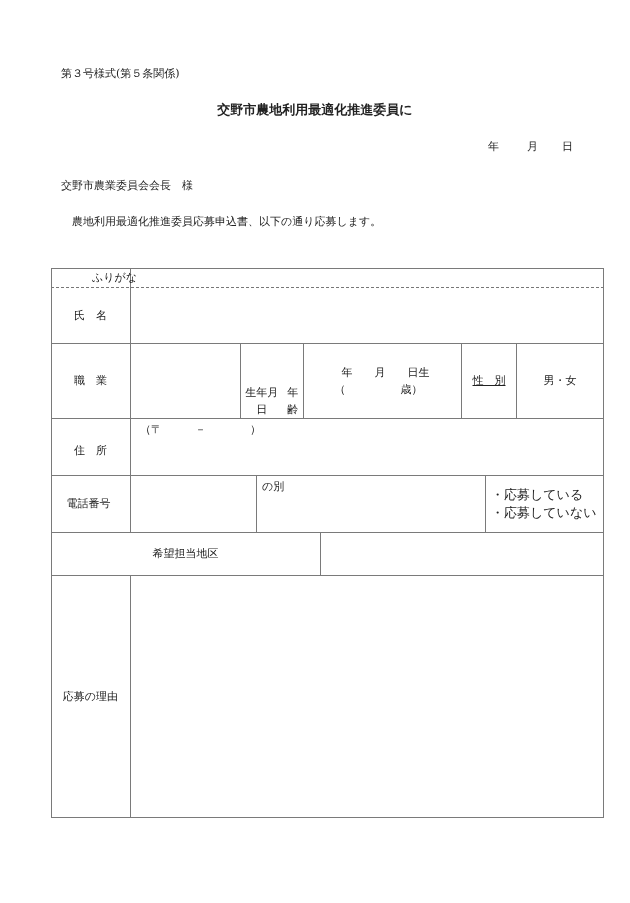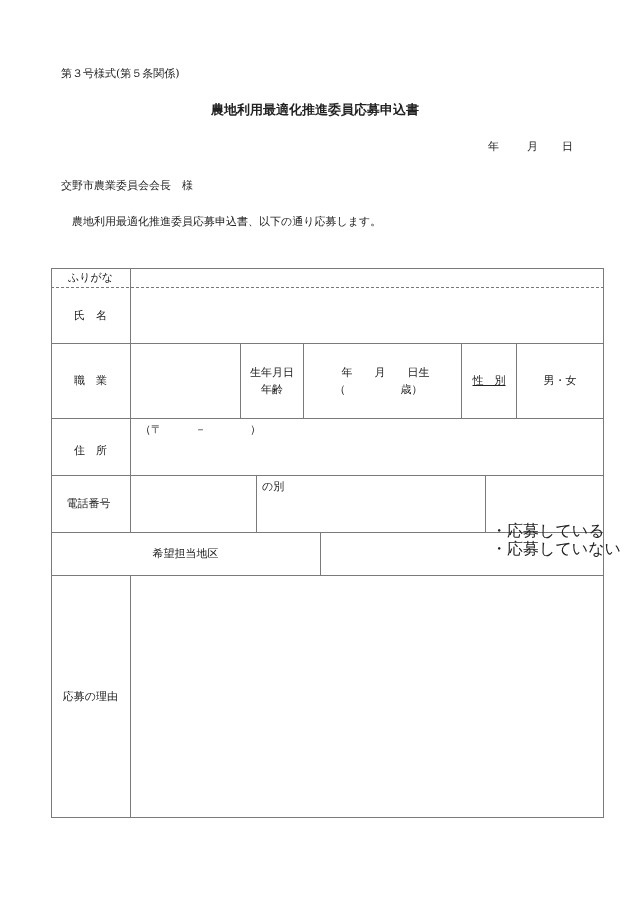--- a/index.html
+++ b/index.html
@@ -14,21 +14,21 @@
   .line-h { position:absolute; height:0; border-top:1px solid #7a7a7a; }
   .line-v { position:absolute; width:0; border-left:1px solid #7a7a7a; }
   .dash { position:absolute; height:0; border-top:1px dashed #777; }
   .cell { position:absolute; display:flex; align-items:center; justify-content:center;
           text-align:center; font-size:11px; line-height:1.55; }
 </style>
 </head>
 <body>
 
 <div class="abs form-no">第３号様式(第５条関係)</div>
-<div class="abs title">農地利用最適化推進委員応募申込書</div>
+<div class="abs title">交野市農地利用最適化推進委員に</div>
 <div class="abs date" style="left:488px;">年</div>
 <div class="abs date" style="left:527px;">月</div>
 <div class="abs date" style="left:562px;">日</div>
 <div class="abs addressee">交野市農業委員会会長　様</div>
 <div class="abs intro">農地利用最適化推進委員応募申込書、以下の通り応募します。</div>
 
 <div>
 
   <div class="line-h" style="left:51px; width:553px; top:268px;"></div>
   <div class="dash" style="left:51px; width:553px; top:287px;"></div>
@@ -49,49 +49,49 @@
   <div class="line-v" style="left:303px; top:343px; height:75px;"></div>
   <div class="line-v" style="left:461px; top:343px; height:75px;"></div>
   <div class="line-v" style="left:516px; top:343px; height:75px;"></div>
 
   <div class="line-v" style="left:256px; top:475px; height:57px;"></div>
   <div class="line-v" style="left:485px; top:475px; height:57px;"></div>
 
   <div class="line-v" style="left:320px; top:532px; height:43px;"></div>
 </div>
 
-<div class="cell" style="left:51px; top:268px; width:79px; height:19px;">ふりがな</div>
+<div class="cell" style="left:51px; top:268px; width:79px; height:19px;padding-left:24px;">ふりがな</div>
 <div class="cell" style="left:131px; top:269px; width:472px; height:18px;"></div>
 
 <div class="cell" style="left:51px; top:288px; width:79px; height:55px;">氏　名</div>
 <div class="cell" style="left:131px; top:288px; width:472px; height:55px;"></div>
 
 <div class="cell" style="left:51px; top:344px; width:79px; height:74px;">職　業</div>
 <div class="cell" style="left:131px; top:344px; width:109px; height:74px;"></div>
-<div class="cell" style="left:241px; top:344px; width:62px; height:74px; flex-direction:column;">
+<div class="cell" style="left:241px; top:344px; width:62px; height:74px; flex-direction:row;align-items:flex-end;">
   <span>生年月日</span>
   <span>年齢</span>
 </div>
 <div class="cell" style="left:300px; top:344px; width:157px; height:74px; flex-direction:column;">
   <span style="padding-left:14px;">年　　月　　日生</span>
   <span>（　　　　　歳）</span>
 </div>
 <div class="cell" style="left:462px; top:344px; width:54px; height:74px;text-decoration:underline;">性　別</div>
 <div class="cell" style="left:517px; top:344px; width:86px; height:74px;">男・女</div>
 
 <div class="cell" style="left:51px; top:419px; width:79px; height:56px; padding-top:8px; box-sizing:border-box;">住　所</div>
 <div class="abs" style="left:140px; top:422px; font-size:11px;">（〒　　　－　　　　）</div>
 <div class="cell" style="left:131px; top:438px; width:472px; height:37px;"></div>
 
 <div class="cell" style="left:49px; top:476px; width:79px; height:56px;">電話番号</div>
 <div class="cell" style="left:131px; top:476px; width:125px; height:56px;"></div>
 <div class="abs" style="left:262px; top:478px; font-size:11px; line-height:17px;">
   <div>の別</div>
 </div>
-<div class="abs" style="left:491px; top:486px; font-size:16px; line-height:18px;margin-top:36px;">
+<div class="abs" style="left:491px; top:486px; font-size:13px; line-height:18px;">
   <div>・応募している</div>
   <div>・応募していない</div>
 </div>
 
 <div class="cell" style="left:51px; top:533px; width:269px; height:42px;">希望担当地区</div>
 <div class="cell" style="left:321px; top:533px; width:282px; height:42px;"></div>
 
 <div class="cell" style="left:51px; top:576px; width:79px; height:241px;">応募の理由</div>
 <div class="cell" style="left:131px; top:576px; width:472px; height:241px;"></div>
 

